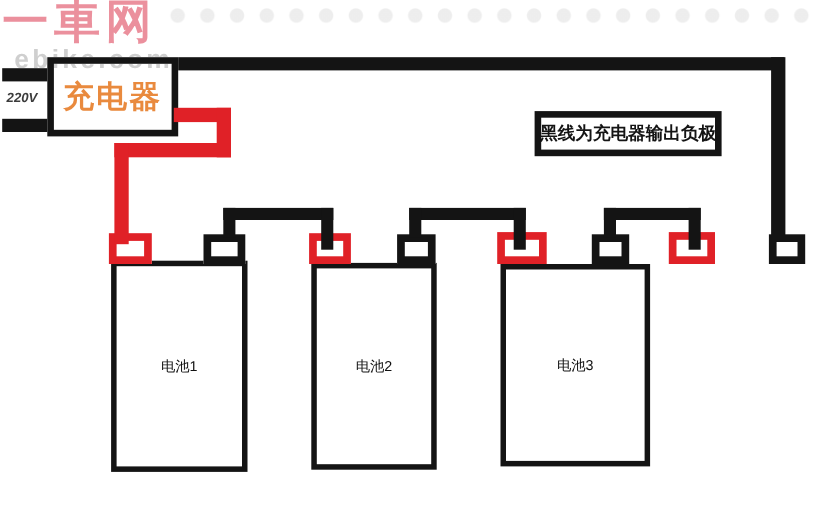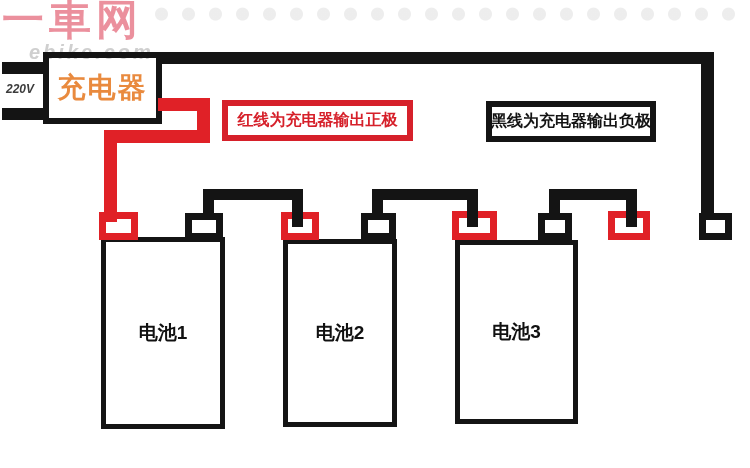--- a/index.html
+++ b/index.html
@@ -17,21 +17,21 @@
     overflow:hidden;font-family:"Liberation Sans","DejaVu Sans",sans-serif;
   }
   .abs{position:absolute;box-sizing:border-box;}
 
   
   .wm-brand{
     left:2px;top:-8px;font-size:42px;font-weight:800;letter-spacing:5px;
     color:var(--watermark-pink);opacity:.85;z-index:6;mix-blend-mode:darken;
   }
   .wm-site{
-    left:29px;top:41px;font-size:20px;font-weight:700;font-style:italic;
+    left:13px;top:41px;font-size:24px;font-weight:700;
     letter-spacing:3px;color:var(--watermark-gray);z-index:6;mix-blend-mode:darken;
   }
   .wm-pattern{
     left:148px;top:2px;width:600px;height:22px;z-index:0;opacity:.55;
     background-image:radial-gradient(circle at 50% 55%, rgba(110,110,110,.22) 0 6px, rgba(110,110,110,0) 7px);
     background-size:27px 22px;background-repeat:repeat-x;
   }
 
   
   .charger{
@@ -76,24 +76,24 @@
   .callout-black{
     left:486px;top:101px;width:170px;height:41px;border:6px solid var(--wire-black);
     color:var(--wire-black);font-size:16px;
   }
 
   
   .battery{
     border:5px solid var(--wire-black);background:#fff;z-index:2;
     display:flex;align-items:center;justify-content:center;
   }
-  .battery-label{font-size:19px;font-weight:700;color:#111;}
+  .battery-label{font-size:13px;font-weight:400;color:#111;}
   .b1{left:101px;top:237px;width:124px;height:192px;}
   .b2{left:283px;top:239px;width:114px;height:188px;}
-  .b3{left:455px;top:240px;width:123px;height:184px;}
+  .b3{left:455px;top:240px;width:136px;height:184px;}
   .b4{left:612px;top:235px;width:121px;height:190px;}
 
   
   .term{background:#fff;z-index:4;}
   .term-pos{border:7px solid var(--wire-red);}
   .term-neg{border:7px solid var(--wire-black);}
   .t1r{left:99px;top:212px;width:39px;height:28px;}
   .t1b{left:185px;top:213px;width:38px;height:27px;}
   .t2r{left:281px;top:212px;width:38px;height:28px;}
   .t2b{left:361px;top:213px;width:35px;height:27px;}
@@ -131,23 +131,20 @@
   <div class="abs wire sA-h"></div>
   <div class="abs wire sA-l"></div>
   <div class="abs wire sA-r"></div>
   <div class="abs wire sB-h"></div>
   <div class="abs wire sB-l"></div>
   <div class="abs wire sB-r"></div>
   <div class="abs wire sC-h"></div>
   <div class="abs wire sC-l"></div>
   <div class="abs wire sC-r"></div>
 
-  <div class="abs callout callout-red">
-    <span>红线为充电器输出正极</span>
-  </div>
   <div class="abs callout callout-black">
     <span>黑线为充电器输出负极</span>
   </div>
 
   <div class="abs battery b1">
     <span class="battery-label">电池1</span>
   </div>
   <div class="abs battery b2">
     <span class="battery-label">电池2</span>
   </div>

